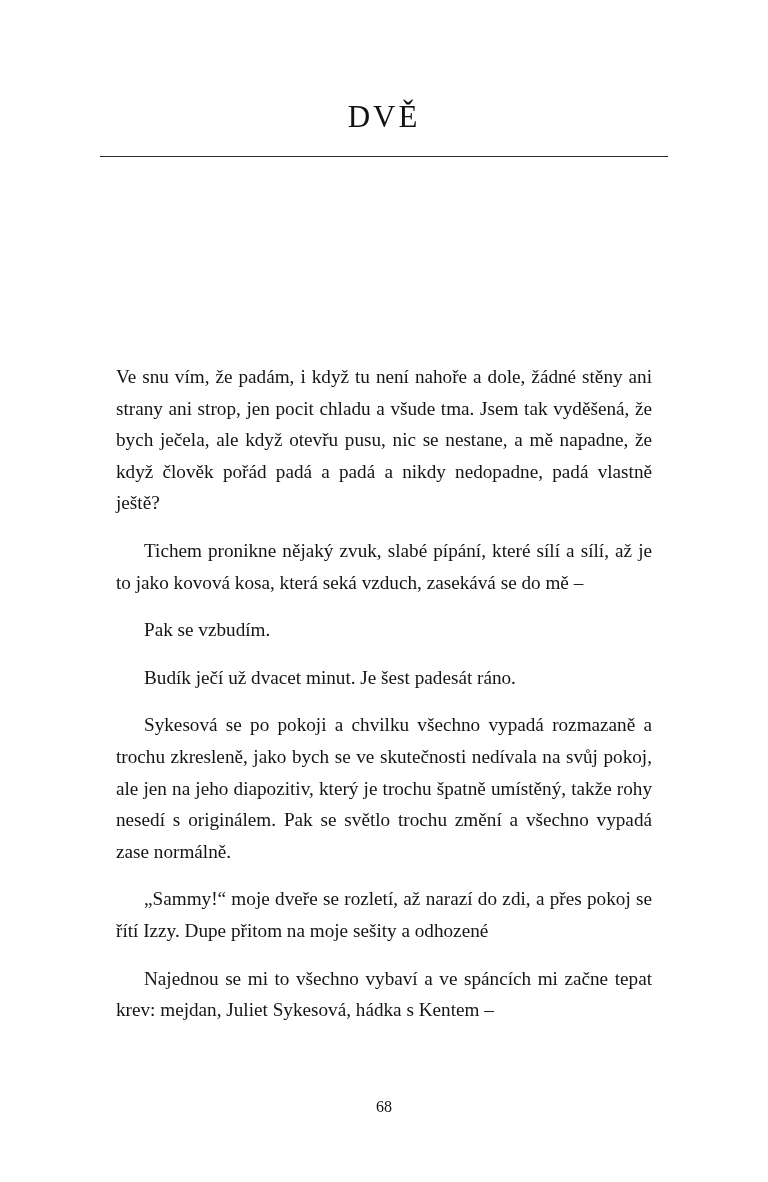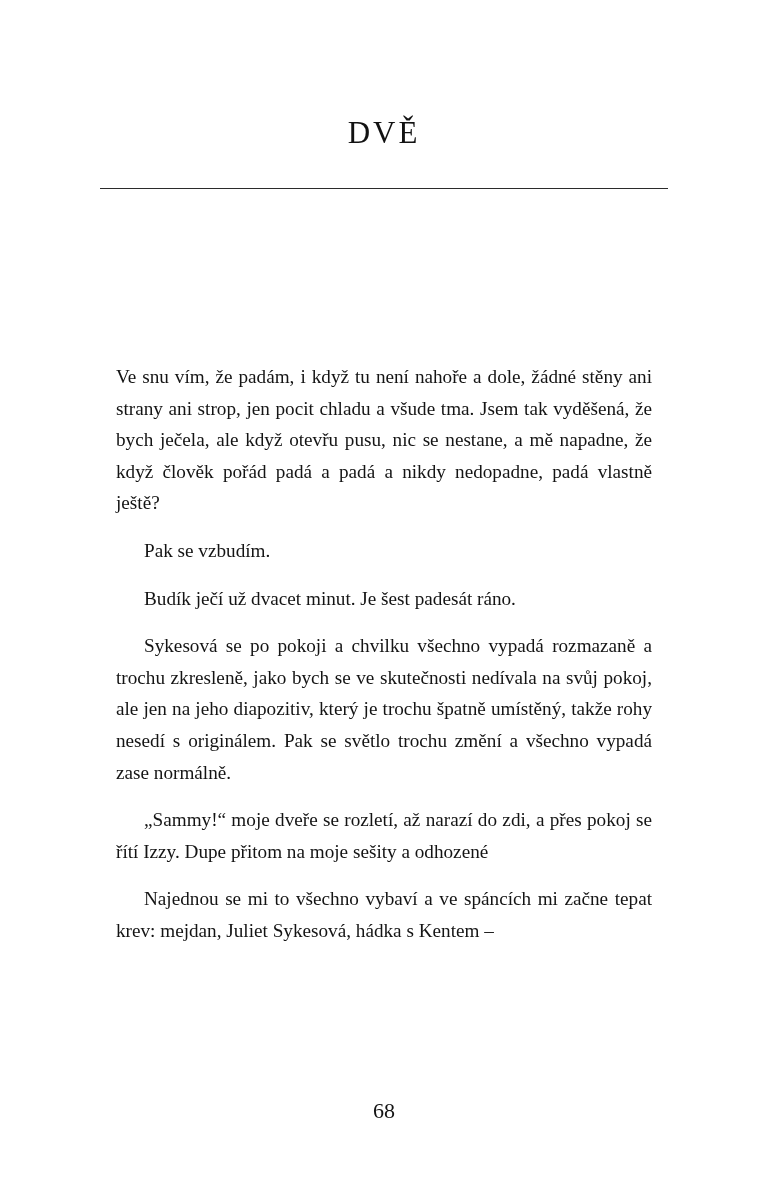--- a/index.html
+++ b/index.html
@@ -28,21 +28,21 @@
     top: 100px;
     text-align: center;
   }
   .chapter-title {
     font-family: "Liberation Serif", serif;
     font-size: 31px;
     letter-spacing: 3px;
     font-weight: 400;
     color: #121212;
     line-height: 1.1;
-    margin: 16px;
+    margin: 0;
     padding: 0 0 22px 0;
   }
   .chapter-rule {
     border: 0;
     border-top: 1.4px solid #2b2b2b;
     margin: 0;
     width: 100%;
   }
   .body-text {
     position: absolute;
@@ -62,36 +62,37 @@
   }
   .body-text p.indent {
     text-indent: 28px;
   }
   .folio {
     position: absolute;
     left: 0;
     right: 0;
     top: 1098px;
     text-align: center;
-    font-size: 22px;
+    font-size: 16px;
     color: #141414;
   }
 </style>
 </head>
 <body>
 
 <div class="page">
 
   <div class="chapter-head">
     <h1 class="chapter-title">DVĚ</h1>
     <hr class="chapter-rule">
   </div>
 
   <div class="body-text">
     <p>Ve snu vím, že padám, i když tu není nahoře a dole, žádné stěny ani strany ani strop, jen pocit chladu a všude tma. Jsem tak vyděšená, že bych ječela, ale když otevřu pusu, nic se ne­stane, a mě napadne, že když člověk pořád padá a padá a ni­kdy nedopadne, padá vlastně ještě?</p>
+    <p class="indent">Tichem pronikne nějaký zvuk, slabé pípání, které sílí a sílí, až je to jako kovová kosa, která seká vzduch, zasekává se do mě –</p>
     <p class="indent">Pak se vzbudím.</p>
     <p class="indent">Budík ječí už dvacet minut. Je šest padesát ráno.</p>
     <p class="indent">Sykesová se po pokoji a chvilku všechno vypadá rozma­zaně a trochu zkresleně, jako bych se ve skutečnosti nedíva­la na svůj pokoj, ale jen na jeho diapozitiv, který je trochu špatně umístěný, takže rohy nesedí s originálem. Pak se světlo trochu změní a všechno vypadá zase normálně.</p>
     <p class="indent">„Sammy!“ moje dveře se rozletí, až narazí do zdi, a přes pokoj se řítí Izzy. Dupe přitom na moje sešity a odhozené</p>
     <p class="indent">Najednou se mi to všechno vybaví a ve spáncích mi začne tepat krev: mejdan, Juliet Sykesová, hádka s Kentem –</p>
   </div>
 
   <div class="folio">68</div>
 
 </div>

